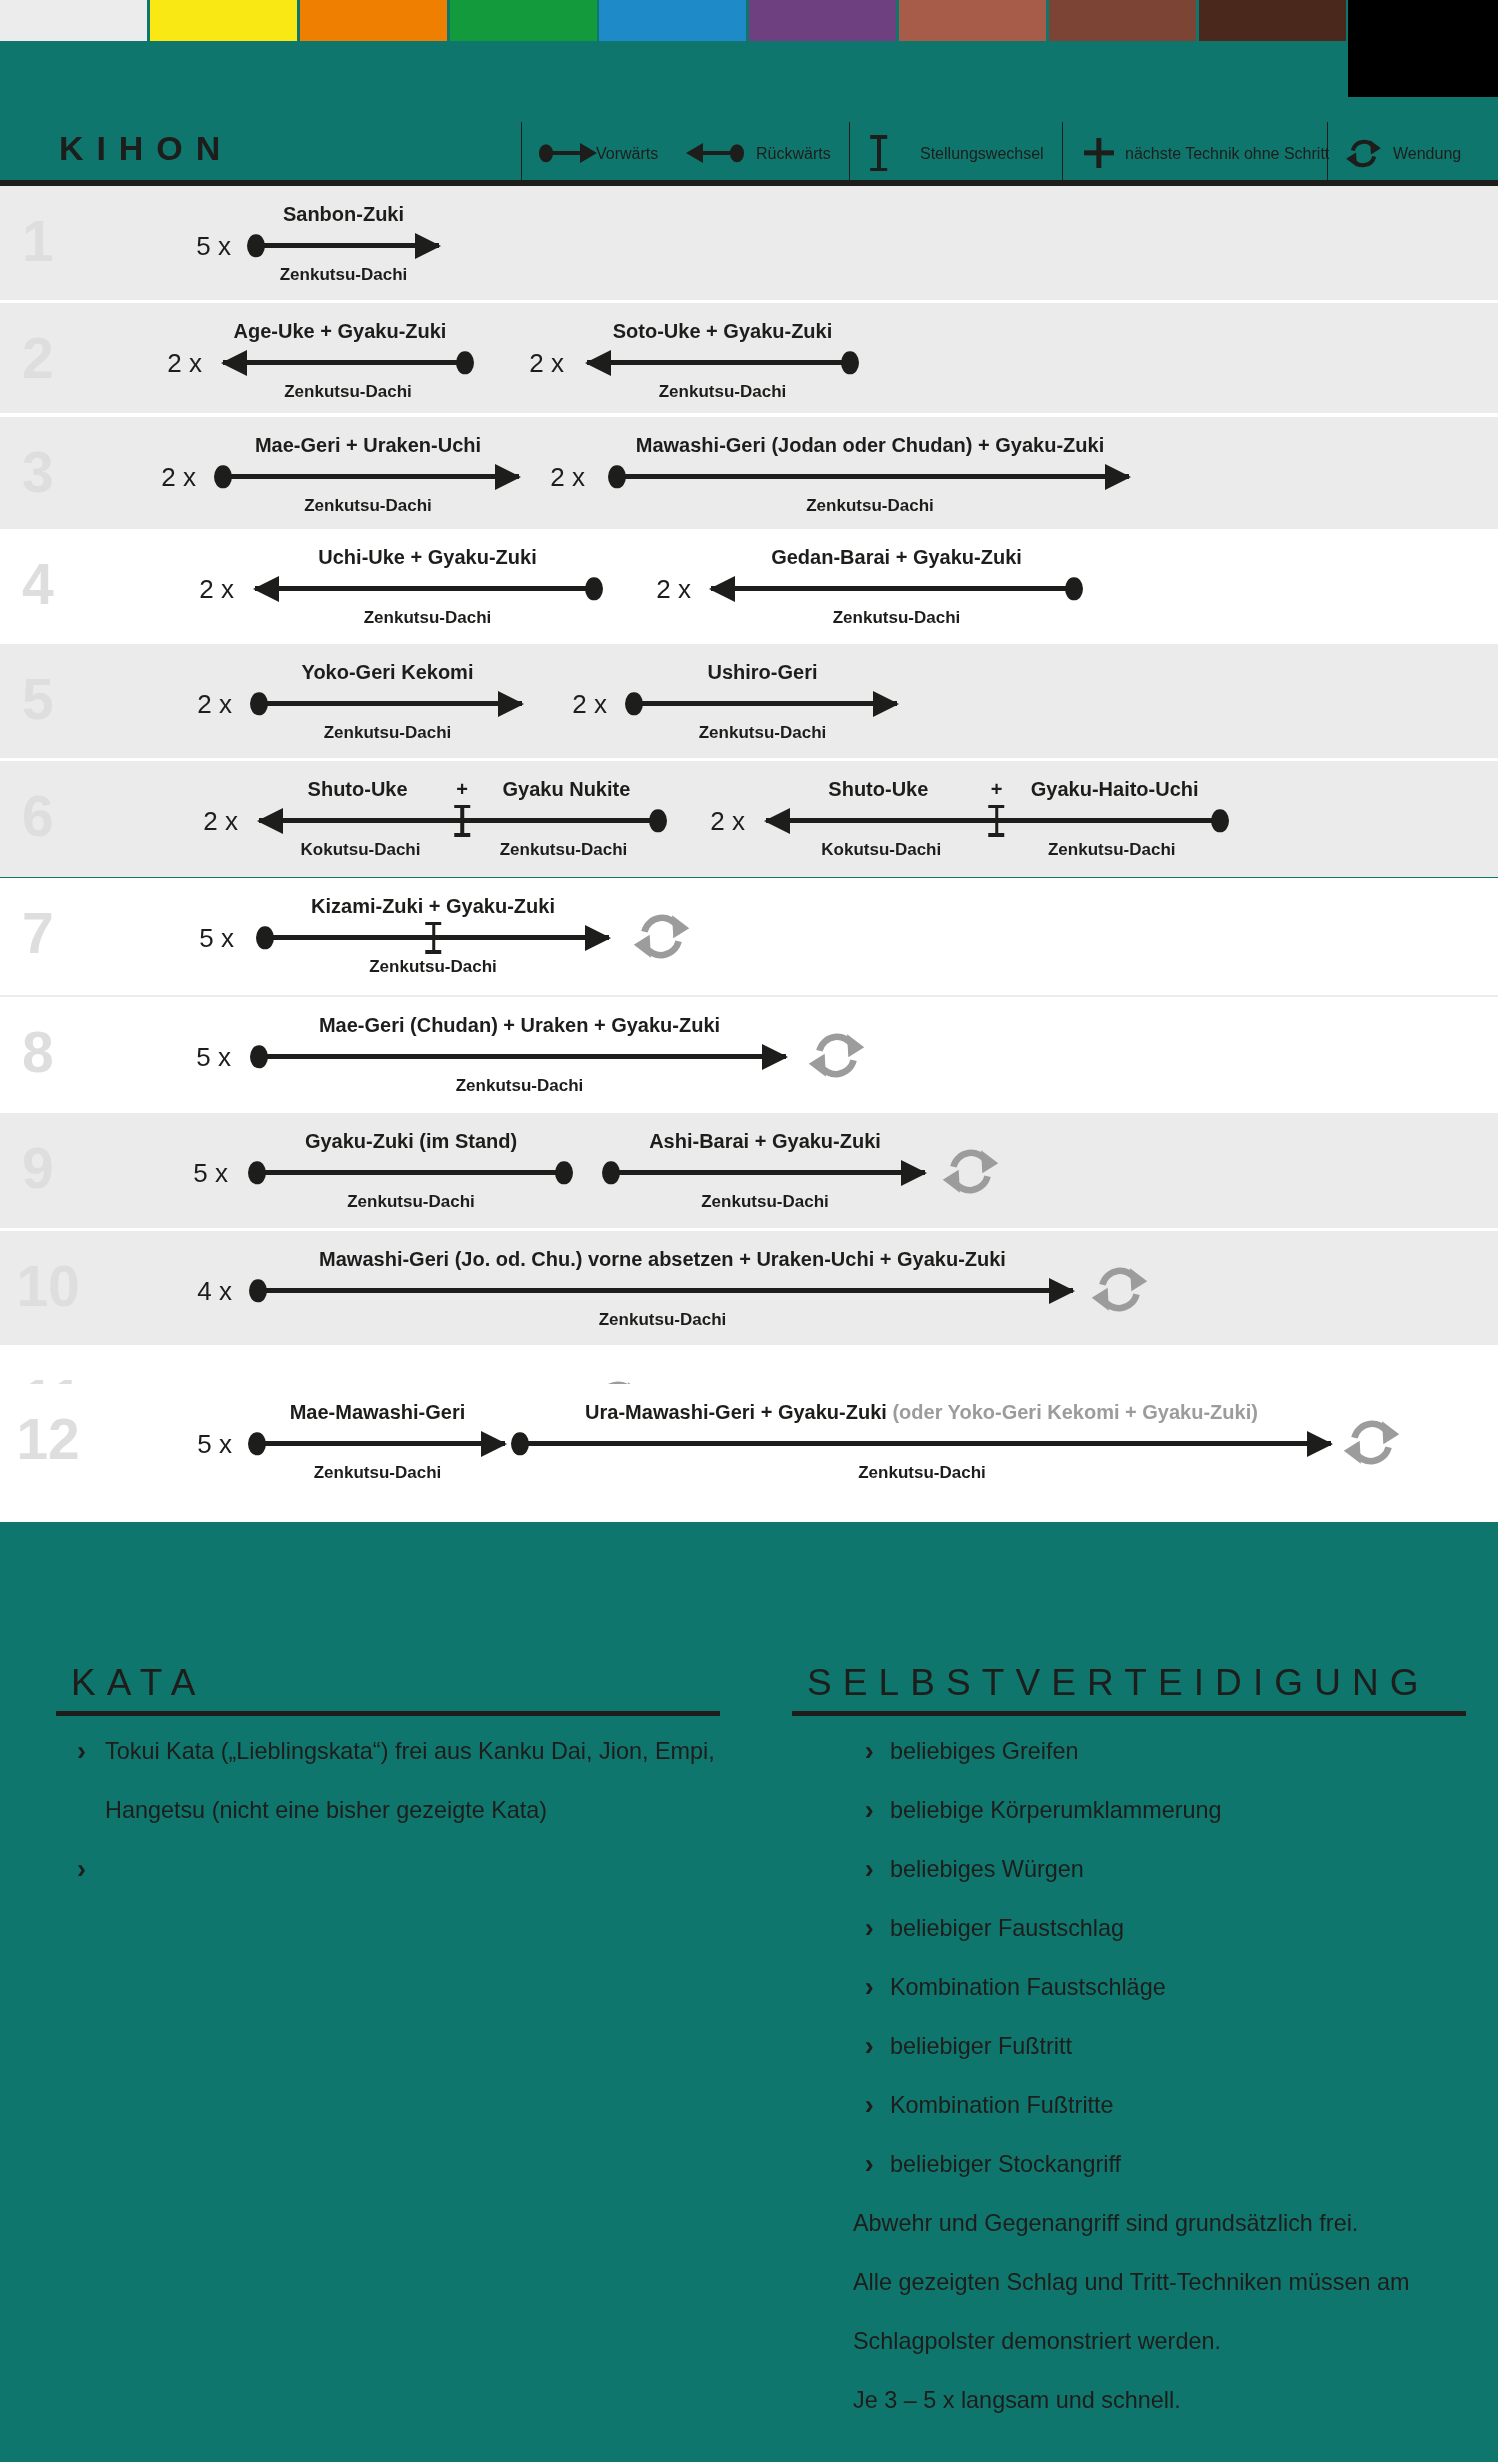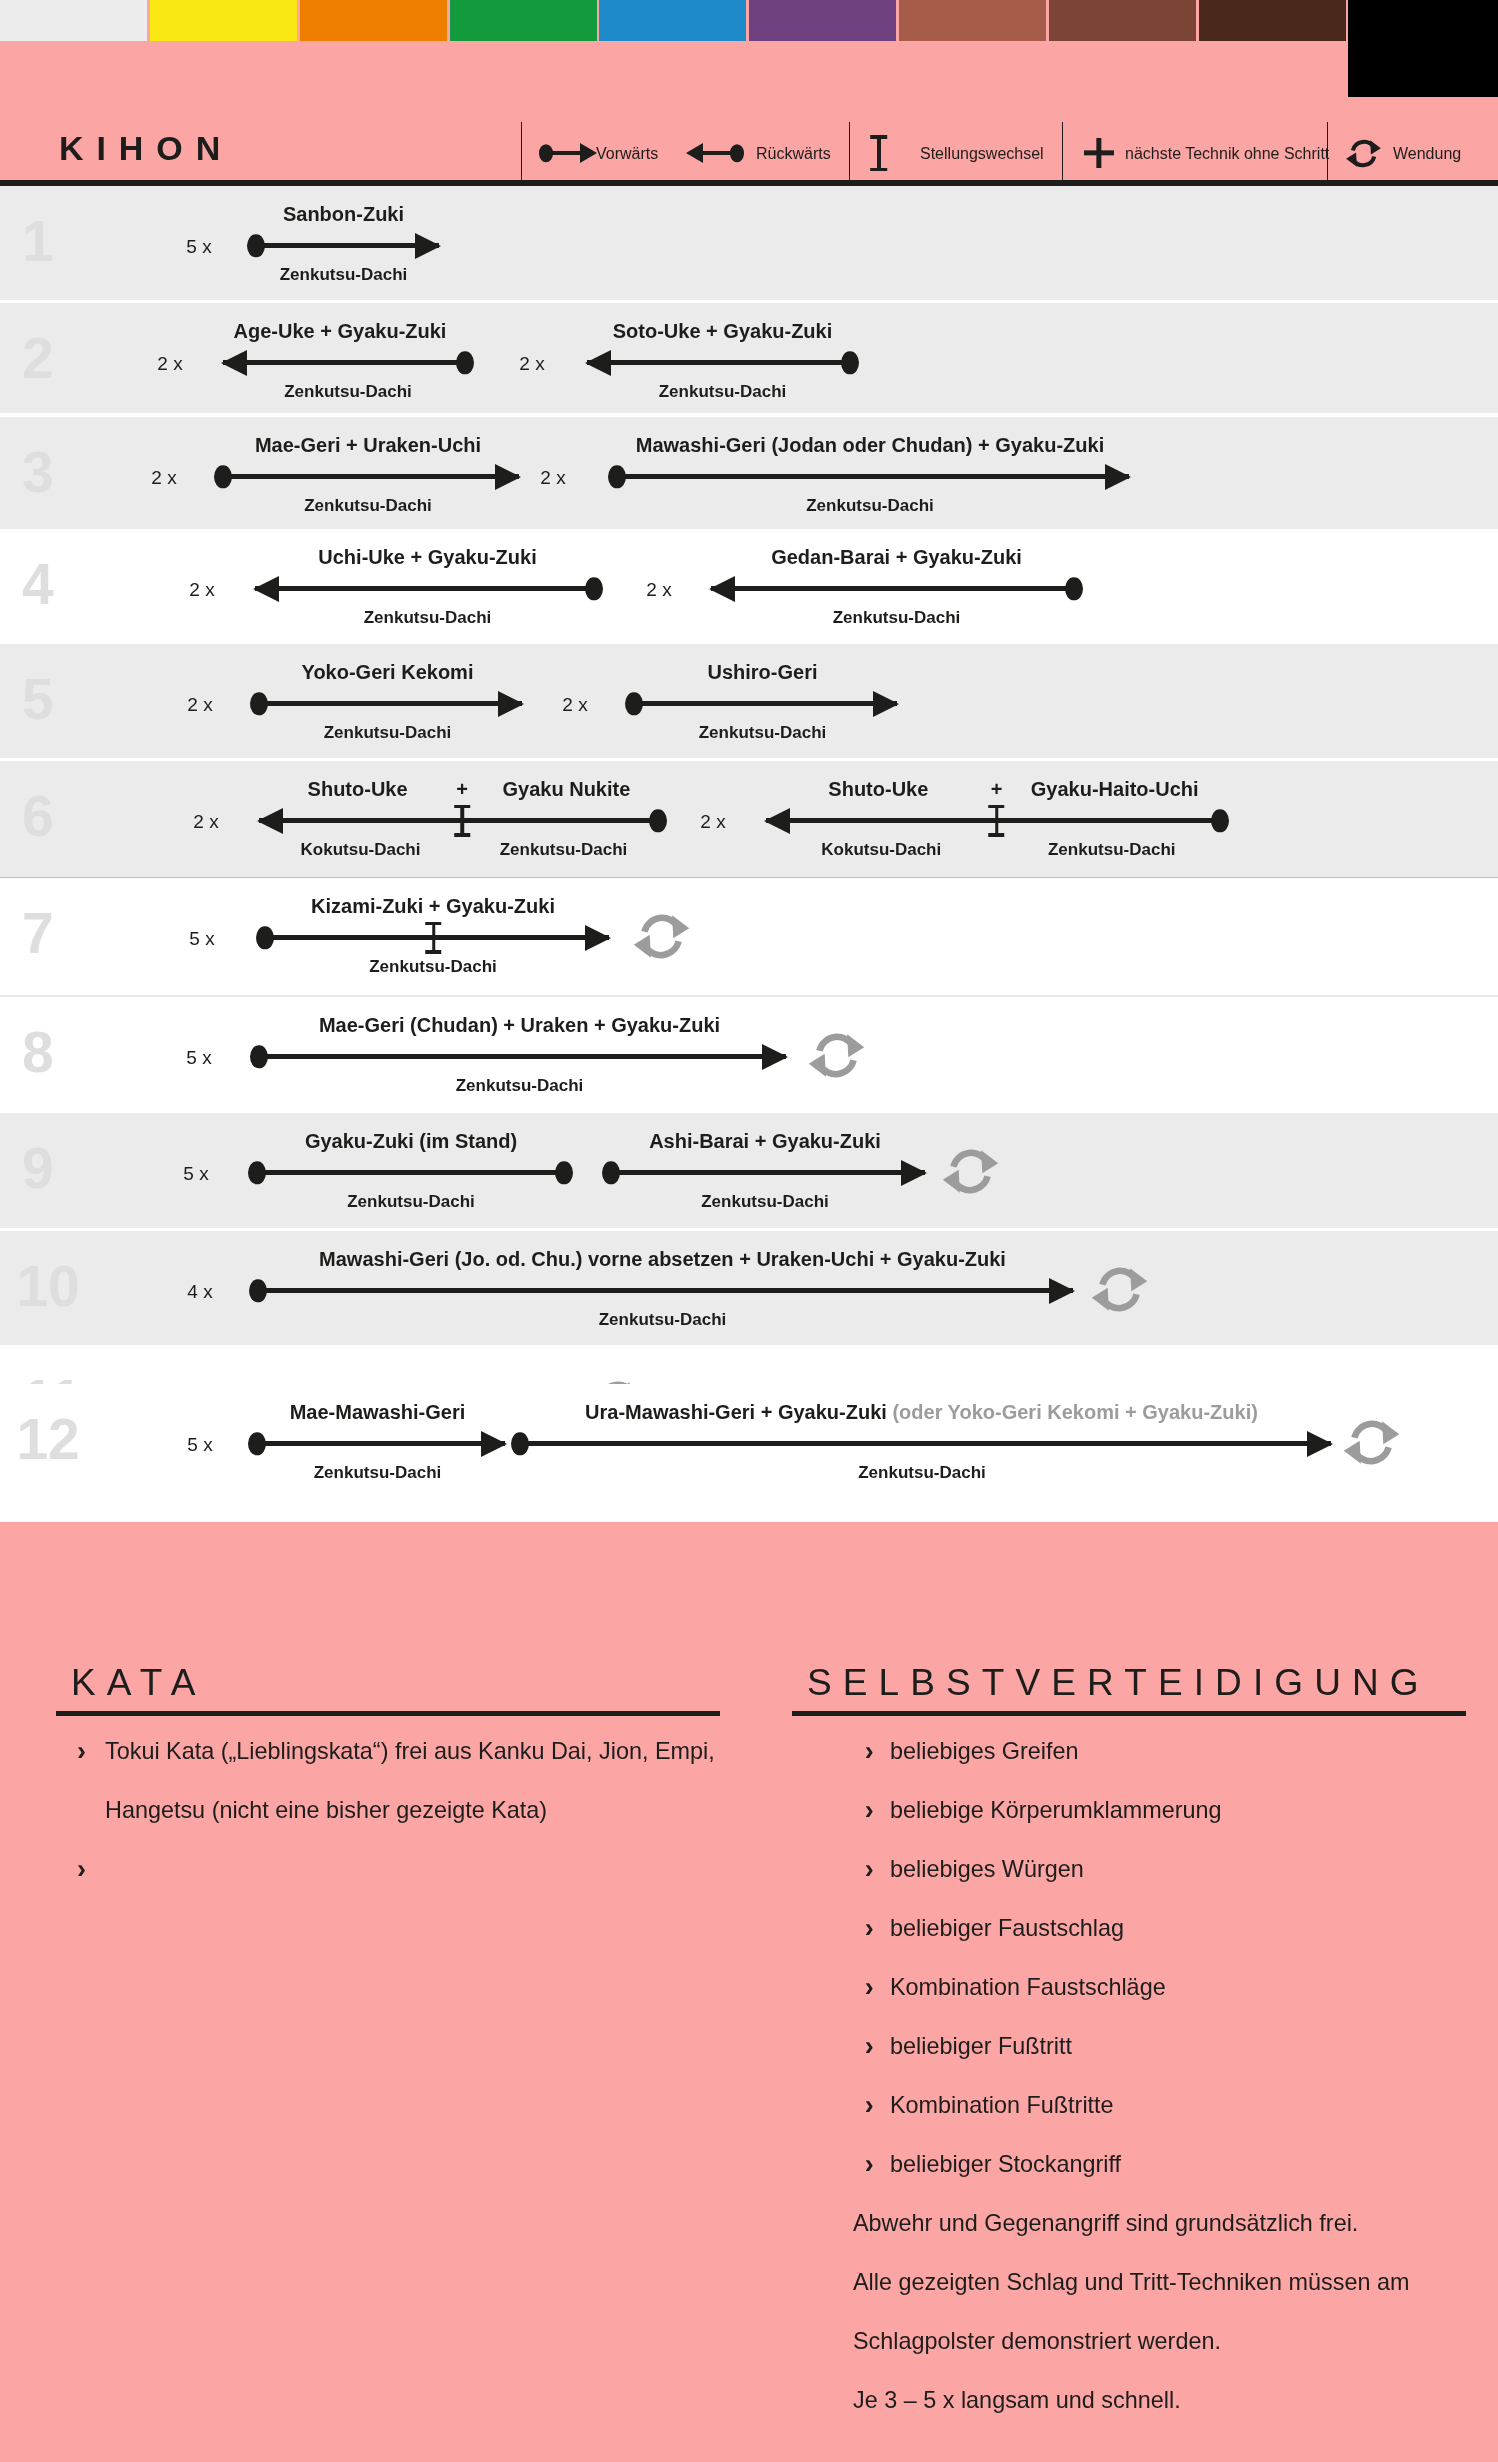--- a/index.html
+++ b/index.html
@@ -1,17 +1,17 @@
 <!DOCTYPE html>
 <html style="font-size:9.4px"><head>
 <meta charset="utf-8">
 <style>
   html,body{margin:0;padding:0;background:#fff;}
   #page{
-    position:relative;width:1498px;height:2462px;overflow:hidden;background:#fca5a5;
+    position:relative;width:1498px;height:2462px;overflow:hidden;background:#0f766e;
     font-family:"Liberation Sans",sans-serif;color:#1d1d1b;font-stretch:condensed;
   }
   
   .belt-bar{position:absolute;top:0;left:0;width:1498px;height:97px;}
   .stripe{position:absolute;top:0;height:41px;width:147px;}
   .stripe-black{position:absolute;top:0;height:97px;width:150px;right:0;}
   
   .kihon-title{position:absolute;left:59px;top:130px;font-size:34px;font-weight:600;letter-spacing:0.38em;line-height:36px;}
   .section-title{font-size:37px;font-weight:500;letter-spacing:0.30em;line-height:36px;white-space:nowrap;}
   .header-rule{position:absolute;left:0;top:180px;width:1498px;height:5.9px;background:#1d1d1b;}
@@ -29,21 +29,21 @@
   .legend-ibeam::after{bottom:0;}
   .plus-icon{position:absolute;top:138px;width:30px;height:30px;}
   .plus-icon::before{content:'';position:absolute;top:50%;left:0;transform:translateY(-50%);width:30px;height:5.3px;background:#1d1d1b;}
   .plus-icon::after{content:'';position:absolute;left:50%;top:0;transform:translateX(-50%);width:5.3px;height:30px;background:#1d1d1b;}
   .rot-icon{display:block;}
   
   .krow{position:absolute;left:0;width:1498px;}
   .bg-gray{background:#ebebeb;}
   .bg-white{background:#ffffff;}
   .rownum{position:absolute;left:22px;top:24.6px;font-size:57px;font-weight:700;color:#dedede;line-height:61px;}
-  .count{position:absolute;top:46px;width:64px;font-size:19px;font-weight:500;text-align:center;line-height:29px;white-space:nowrap;}
+  .count{position:absolute;top:46px;width:64px;font-size:26px;font-weight:500;text-align:right;line-height:29px;white-space:nowrap;}
   .glabel{position:absolute;top:15px;font-size:20px;font-weight:600;text-align:center;line-height:26px;white-space:nowrap;}
   .glabel .alt{color:#9c9c9c;}
   .glabel-split{display:flex;align-items:baseline;}
   .glabel-split span{display:block;}
   .glabel-split .half{flex:1;text-align:center;}
   .stance{position:absolute;top:78px;font-size:17px;font-weight:600;text-align:center;line-height:22px;white-space:nowrap;}
   .stance-pair{display:flex;}
   .stance-pair span{flex:1;text-align:center;}
   .arrow{position:absolute;top:57px;height:5.3px;background:#1d1d1b;}
   .arrow .dot-l{position:absolute;left:-1.8px;top:50%;transform:translateY(-50%);width:17.6px;height:23.4px;border-radius:50%;background:#1d1d1b;}

